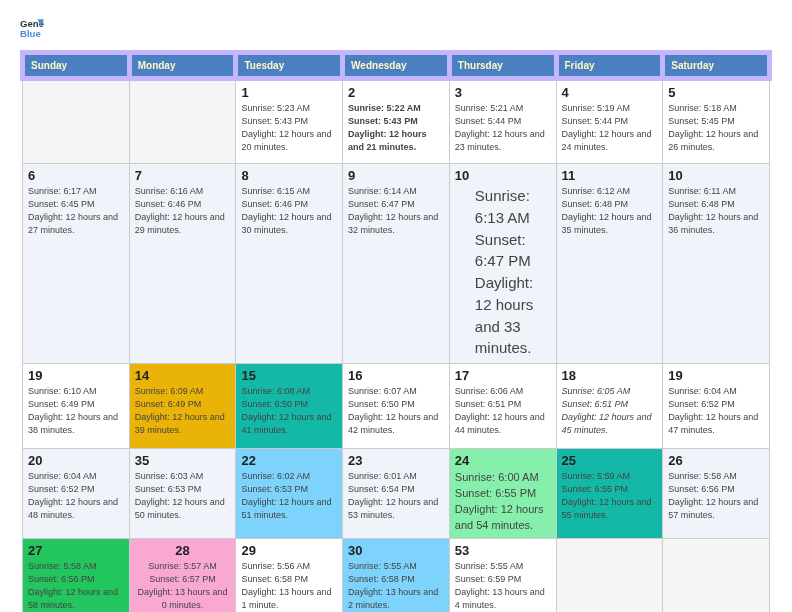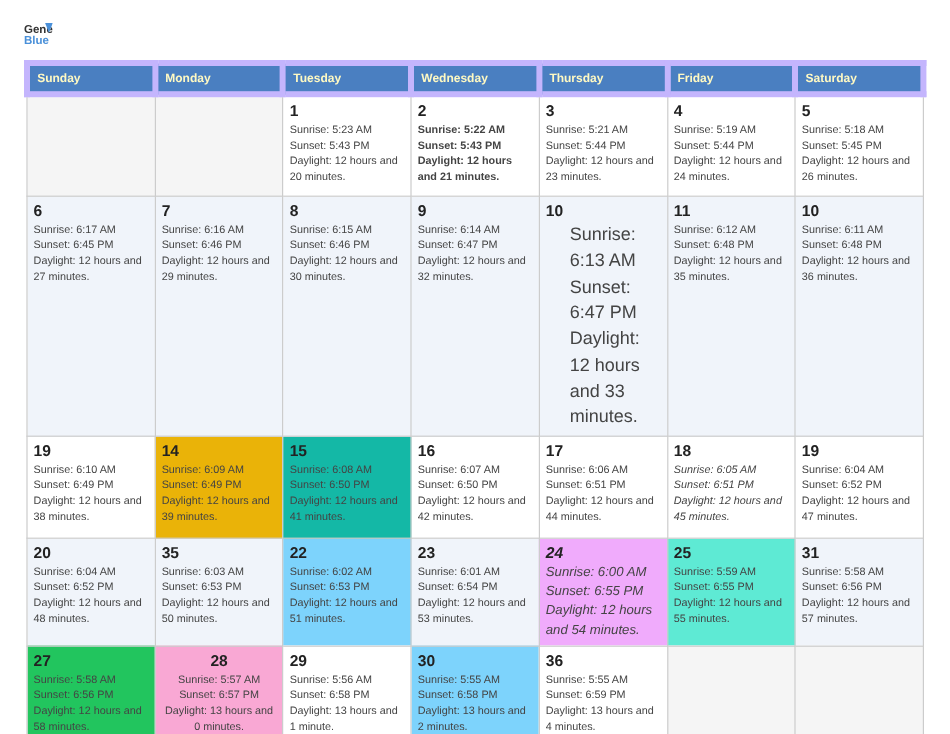--- a/index.html
+++ b/index.html
@@ -214,30 +214,30 @@
             <div class="day-info" style="font-size: 9px; line-height: 1.45; color: rgb(68, 68, 68);">Sunrise: 6:03 AM<br>Sunset: 6:53 PM<br>Daylight: 12 hours and 50 minutes.</div>
           </td>
           <td style="background: #7dd3fc;">
             <span class="day-number">22</span>
             <div class="day-info" style="font-size: 9px; line-height: 1.45; color: rgb(68, 68, 68);">Sunrise: 6:02 AM<br>Sunset: 6:53 PM<br>Daylight: 12 hours and 51 minutes.</div>
           </td>
           <td style="background: rgb(240, 244, 250);">
             <span class="day-number">23</span>
             <div class="day-info" style="font-size: 9px; line-height: 1.45; color: rgb(68, 68, 68);">Sunrise: 6:01 AM<br>Sunset: 6:54 PM<br>Daylight: 12 hours and 53 minutes.</div>
           </td>
-          <td style="background: #f0abfc; font-style: italic;">
+          <td style="background: #86efac;">
             <span class="day-number">24</span>
             <div class="day-info" style="font-size: 11px; line-height: 1.45; color: rgb(68, 68, 68);">Sunrise: 6:00 AM<br>Sunset: 6:55 PM<br>Daylight: 12 hours and 54 minutes.</div>
           </td>
-          <td style="background: #5eead4;">
+          <td style="background: #14b8a6;">
             <span class="day-number">25</span>
             <div class="day-info" style="font-size: 9px; line-height: 1.45; color: rgb(68, 68, 68);">Sunrise: 5:59 AM<br>Sunset: 6:55 PM<br>Daylight: 12 hours and 55 minutes.</div>
           </td>
           <td style="background: rgb(240, 244, 250);">
-            <span class="day-number">31</span>
+            <span class="day-number">26</span>
             <div class="day-info" style="font-size: 9px; line-height: 1.45; color: rgb(68, 68, 68);">Sunrise: 5:58 AM<br>Sunset: 6:56 PM<br>Daylight: 12 hours and 57 minutes.</div>
           </td>
         </tr>
         <tr>
           <td style="background: #22c55e;">
             <span class="day-number">27</span>
             <div class="day-info" style="font-size: 9px; line-height: 1.45; color: rgb(68, 68, 68);">Sunrise: 5:58 AM<br>Sunset: 6:56 PM<br>Daylight: 12 hours and 58 minutes.</div>
           </td>
           <td style="background: #f9a8d4; text-align: center;">
             <span class="day-number">28</span>
@@ -245,21 +245,21 @@
           </td>
           <td style="background: rgb(255, 255, 255);">
             <span class="day-number">29</span>
             <div class="day-info" style="font-size: 9px; line-height: 1.45; color: rgb(68, 68, 68);">Sunrise: 5:56 AM<br>Sunset: 6:58 PM<br>Daylight: 13 hours and 1 minute.</div>
           </td>
           <td style="background: #7dd3fc;">
             <span class="day-number">30</span>
             <div class="day-info" style="font-size: 9px; line-height: 1.45; color: rgb(68, 68, 68);">Sunrise: 5:55 AM<br>Sunset: 6:58 PM<br>Daylight: 13 hours and 2 minutes.</div>
           </td>
           <td style="background: rgb(255, 255, 255);">
-            <span class="day-number">36</span>
+            <span class="day-number">53</span>
             <div class="day-info" style="font-size: 9px; line-height: 1.45; color: rgb(68, 68, 68);">Sunrise: 5:55 AM<br>Sunset: 6:59 PM<br>Daylight: 13 hours and 4 minutes.</div>
           </td>
           <td class="empty-cell" style="background: rgb(245, 245, 245);"></td>
           <td class="empty-cell" style="background: rgb(245, 245, 245);"></td>
         </tr>
       </tbody>
   </table>
 </div>
 
 </body></html>

